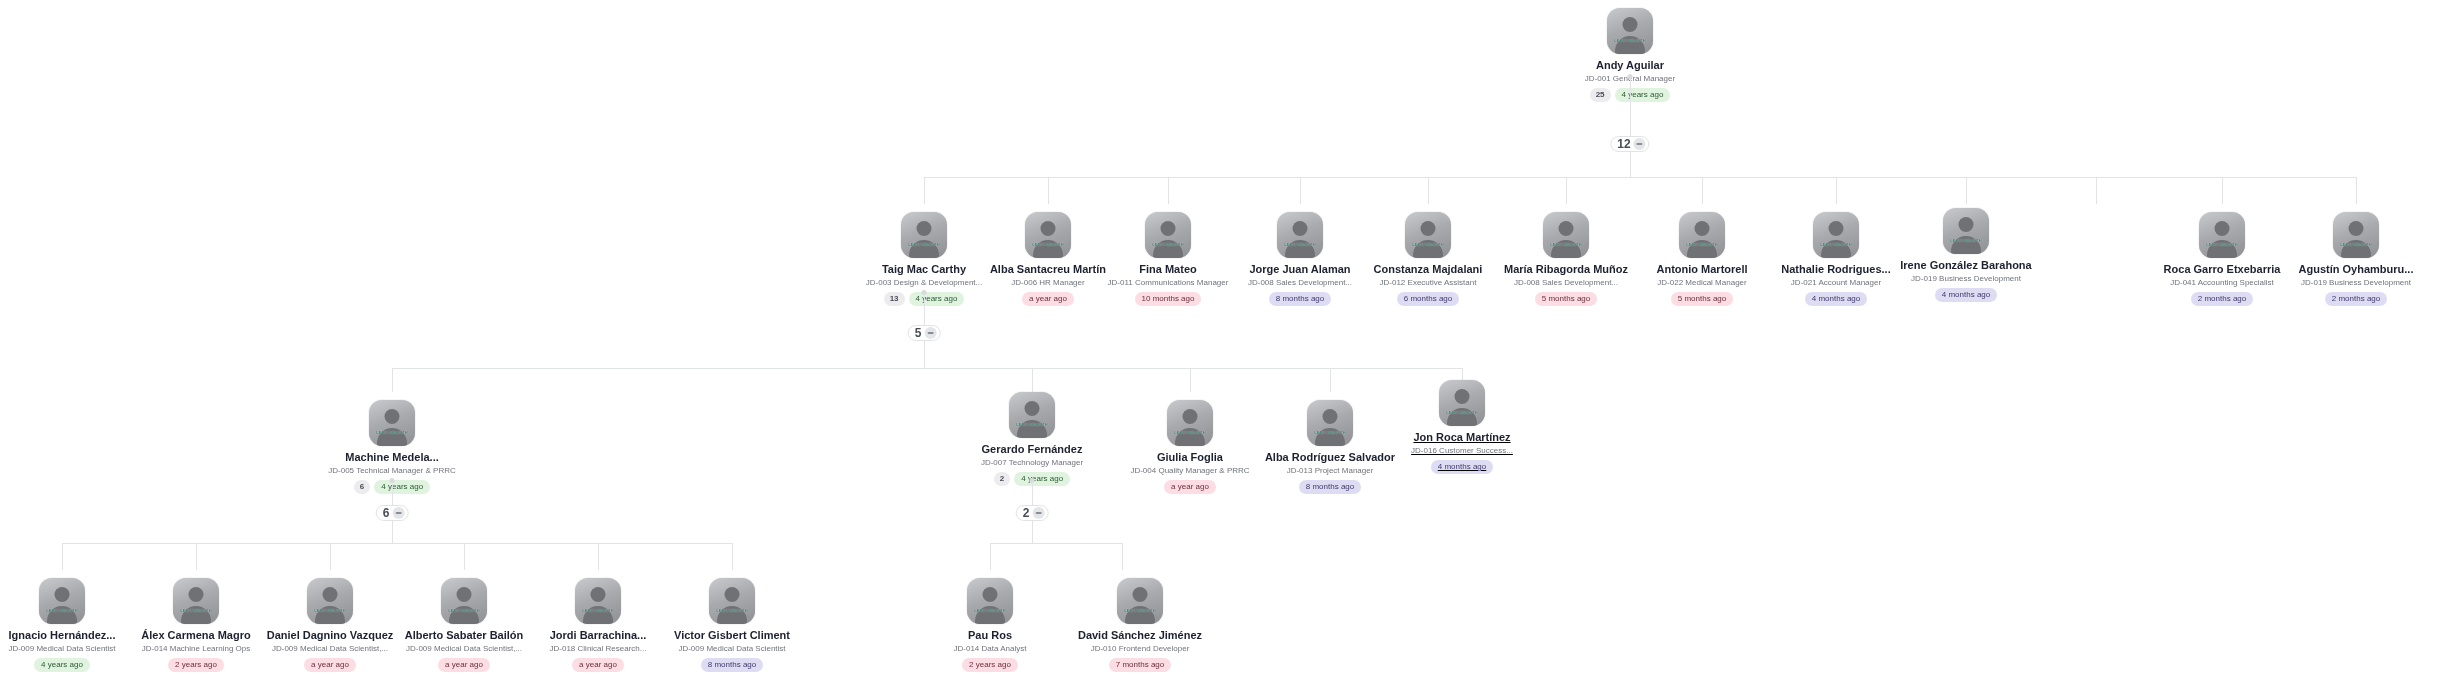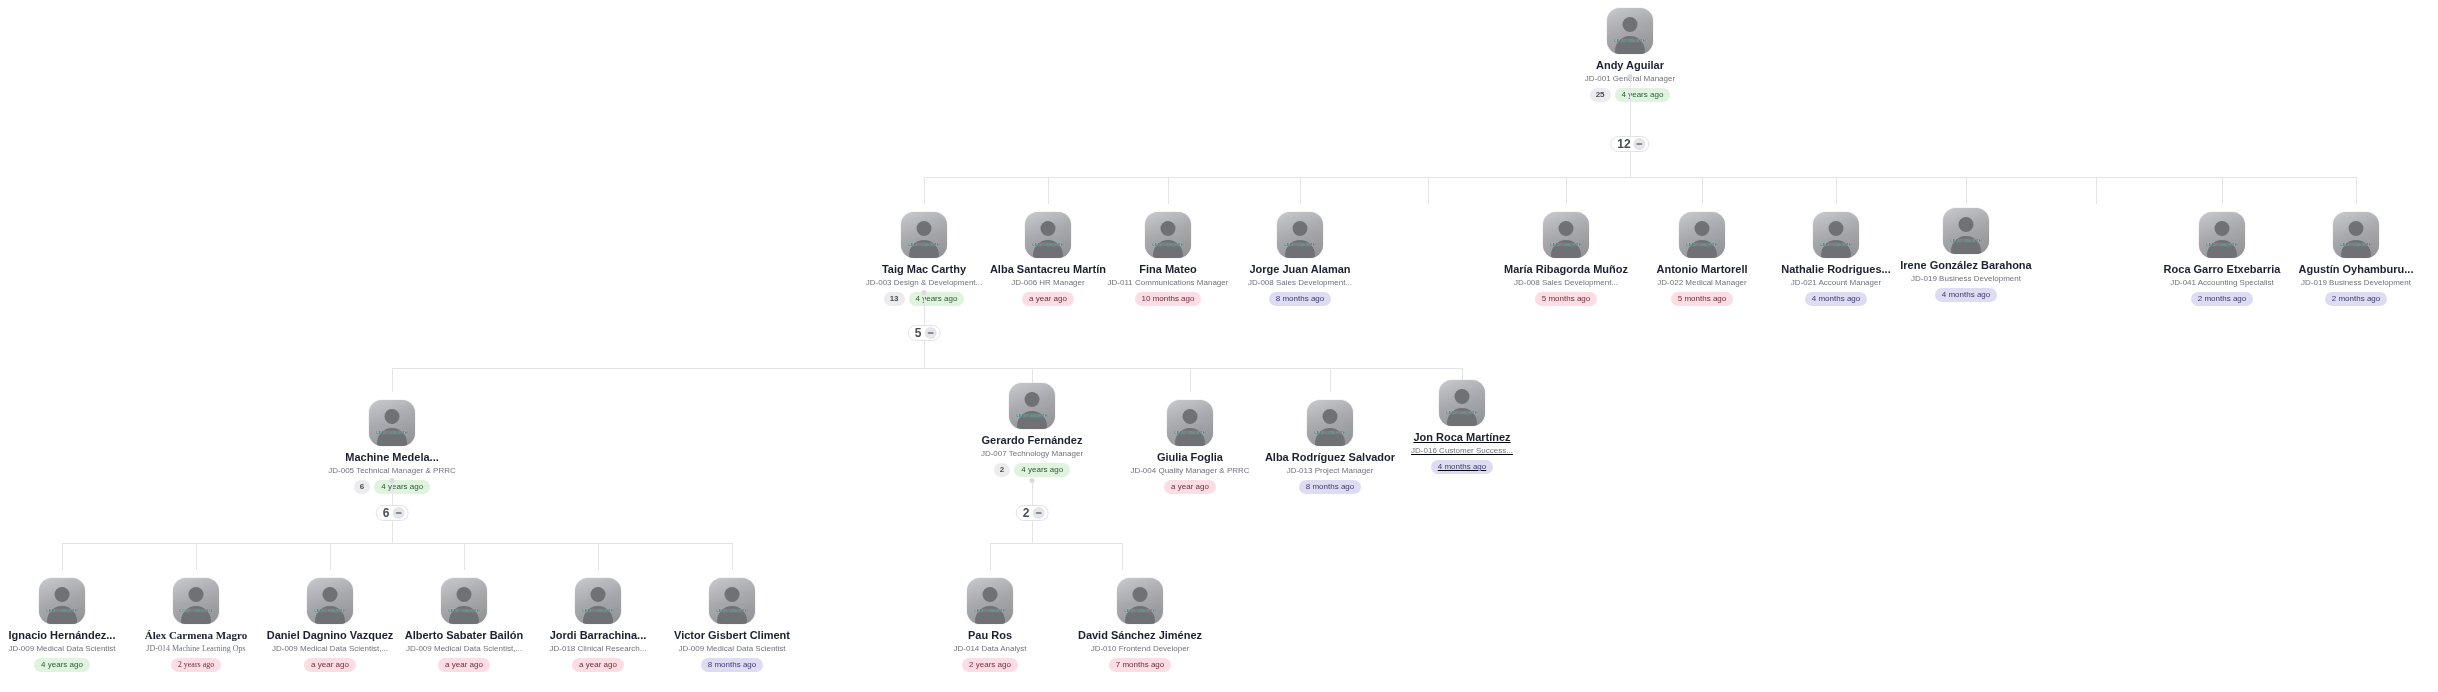--- a/index.html
+++ b/index.html
@@ -226,20 +226,33 @@
         <div class="body"></div>
         <div class="wm">LEBIT.HEALTH</div>
       </div>
       <div class="nm">Jorge Juan Alaman</div>
       <div class="rl">JD-008 Sales Development...</div>
       <div class="meta">
         <span class="age purple">8 months ago</span>
       </div>
     </div>
     <div class="edge v" style="left: 1428px; top: 177px; height: 27px;"></div>
+    <div class="node" style="left: 1428px; top: 212px;">
+      <div class="avatar">
+        <div class="ph"></div>
+        <div class="head"></div>
+        <div class="body"></div>
+        <div class="wm">LEBIT.HEALTH</div>
+      </div>
+      <div class="nm">Constanza Majdalani</div>
+      <div class="rl">JD-012 Executive Assistant</div>
+      <div class="meta">
+        <span class="age purple">6 months ago</span>
+      </div>
+    </div>
     <div class="edge v" style="left: 1566px; top: 177px; height: 27px;"></div>
     <div class="node" style="left: 1566px; top: 212px;">
       <div class="avatar">
         <div class="ph"></div>
         <div class="head"></div>
         <div class="body"></div>
         <div class="wm">LEBIT.HEALTH</div>
       </div>
       <div class="nm">María Ribagorda Muñoz</div>
       <div class="rl">JD-008 Sales Development...</div>
@@ -338,21 +351,21 @@
         <div class="wm">LEBIT.HEALTH</div>
       </div>
       <div class="nm">Machine Medela...</div>
       <div class="rl">JD-005 Technical Manager &amp; PRRC</div>
       <div class="meta">
         <span class="cnt">6</span>
         <span class="age green">4 years ago</span>
       </div>
     </div>
     <div class="edge v" style="left: 1032px; top: 368px; height: 24px;"></div>
-    <div class="node" style="left: 1032px; top: 383px;">
+    <div class="node" style="left: 1032px; top: 392px;">
       <div class="avatar">
         <div class="ph"></div>
         <div class="head"></div>
         <div class="body"></div>
         <div class="wm">LEBIT.HEALTH</div>
       </div>
       <div class="nm">Gerardo Fernández</div>
       <div class="rl">JD-007 Technology Manager</div>
       <div class="meta">
         <span class="cnt">2</span>
@@ -420,21 +433,21 @@
         <div class="body"></div>
         <div class="wm">LEBIT.HEALTH</div>
       </div>
       <div class="nm">Ignacio Hernández...</div>
       <div class="rl">JD-009 Medical Data Scientist</div>
       <div class="meta">
         <span class="age green">4 years ago</span>
       </div>
     </div>
     <div class="edge v" style="left: 196px; top: 543px; height: 27px;"></div>
-    <div class="node" style="left: 196px; top: 578px; font-family: Liberation Serif, serif;">
+    <div class="node" style="left: 196px; top: 578px;">
       <div class="avatar">
         <div class="ph"></div>
         <div class="head"></div>
         <div class="body"></div>
         <div class="wm">LEBIT.HEALTH</div>
       </div>
       <div class="nm">Álex Carmena Magro</div>
       <div class="rl">JD-014 Machine Learning Ops</div>
       <div class="meta">
         <span class="age pink">2 years ago</span>

